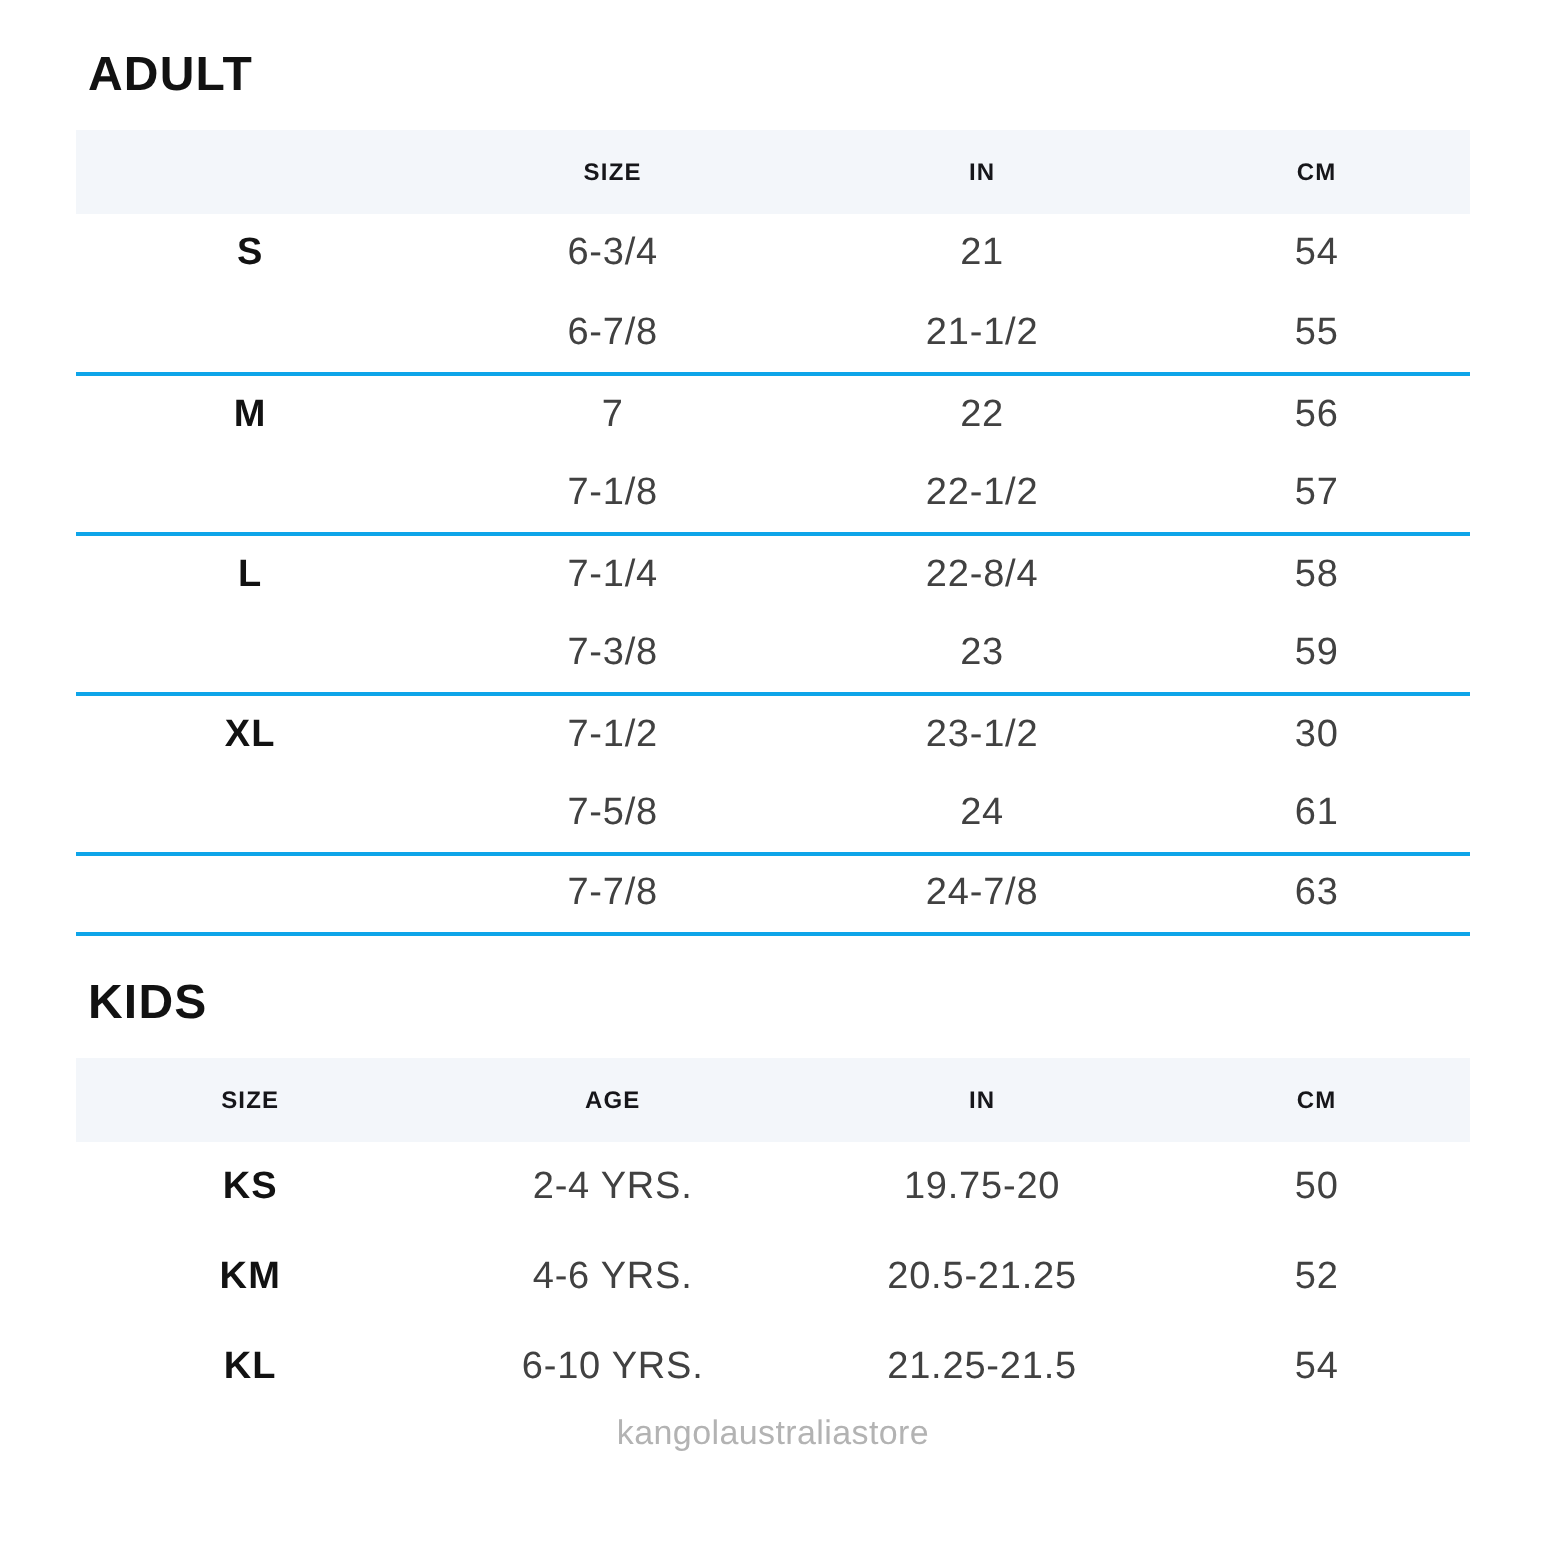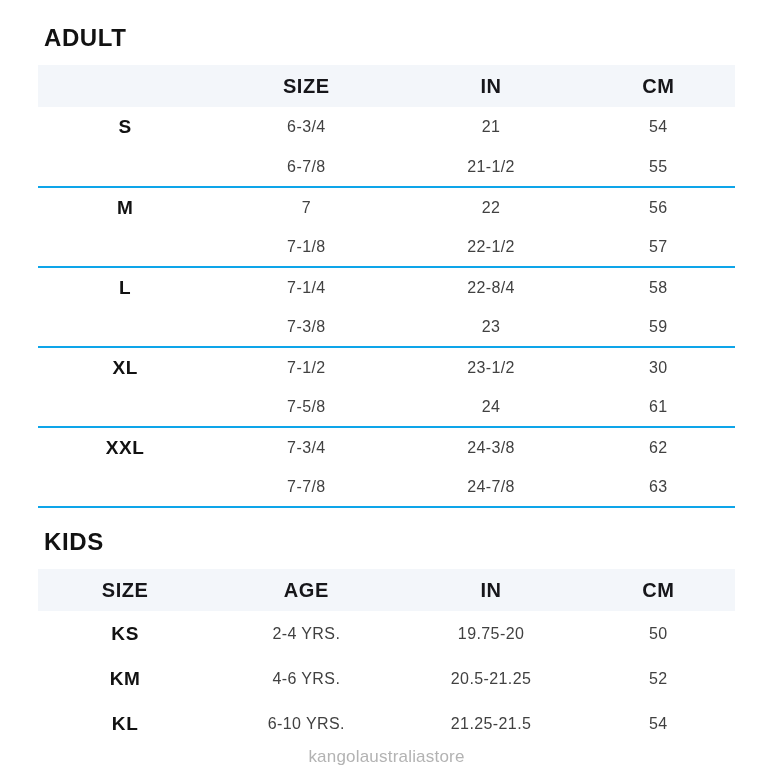--- a/index.html
+++ b/index.html
@@ -27,34 +27,34 @@
     table-layout: fixed;
   }
   table.size-table col.c1 { width: 25%; }
   table.size-table col.c2 { width: 27%; }
   table.size-table col.c3 { width: 26%; }
   table.size-table col.c4 { width: 22%; }
 
   table.size-table thead th {
     background: #f3f6fa;
     height: 42px;
-    font-size: 20px;
+    font-size: 12px;
     font-weight: 700;
     letter-spacing: 0.6px;
     color: #16161a;
     text-align: center;
     vertical-align: middle;
     padding: 0;
   }
 
   table.size-table tbody td {
     height: 40px;
     text-align: center;
     vertical-align: middle;
-    font-size: 16px;
+    font-size: 19px;
     font-weight: 300;
     color: #414141;
     letter-spacing: 0.4px;
     padding: 0;
   }
   table.size-table tbody td.row-label {
     font-weight: 700;
     font-size: 19px;
     letter-spacing: 0.6px;
     color: #121212;
@@ -137,26 +137,20 @@
         <td>7-1/2</td>
         <td>23-1/2</td>
         <td>30</td>
       </tr>
       <tr class="group-end">
         <td class="row-label"></td>
         <td>7-5/8</td>
         <td>24</td>
         <td>61</td>
       </tr>
-      <tr>
-        <td class="row-label">XXL</td>
-        <td>7-3/4</td>
-        <td>24-3/8</td>
-        <td>62</td>
-      </tr>
       <tr class="group-end">
         <td class="row-label"></td>
         <td>7-7/8</td>
         <td>24-7/8</td>
         <td>63</td>
       </tr>
     </tbody>
   </table>
 
   <h1 class="section-title kids">KIDS</h1>

